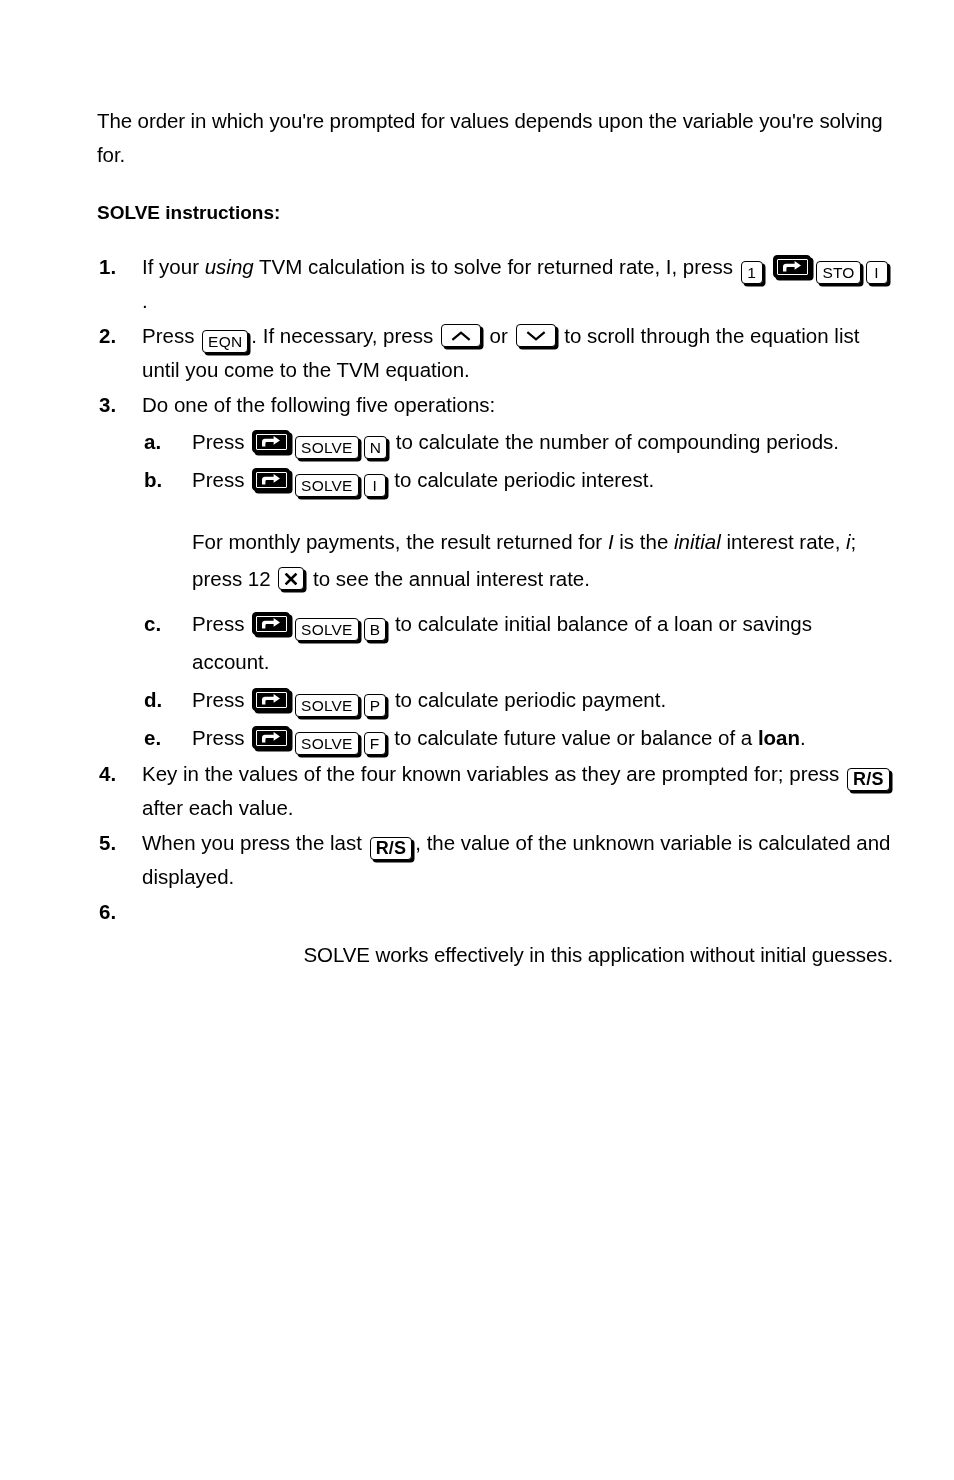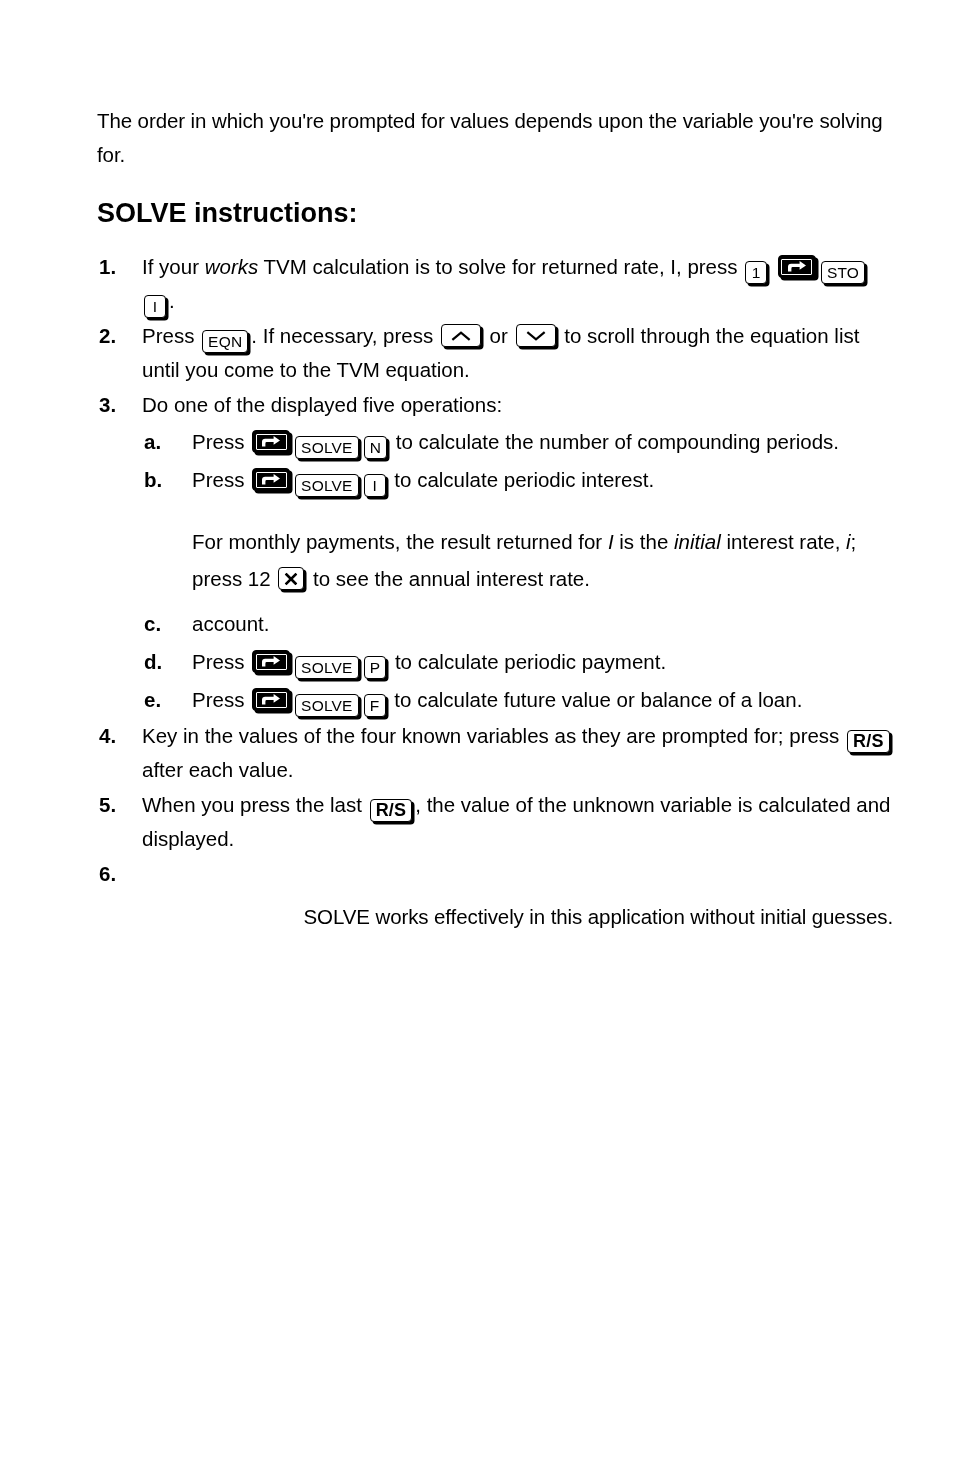--- a/index.html
+++ b/index.html
@@ -35,21 +35,21 @@
   .para {
     font-size: 20.5px;
     line-height: 34px;
     margin: 0 0 0 0;
     letter-spacing: -0.1px;
   }
 
   .intro { margin-bottom: 26px; }
 
   .heading {
-    font-size: 27px;
+    font-size: 19px;
     line-height: 30px;
     font-weight: bold;
     margin: 0 0 22px 0;
   }
 
   
   .olist { margin: 0; padding: 0; list-style: none; }
 
   .item {
     position: relative;
@@ -96,21 +96,21 @@
   }
 
   .closing {
     font-size: 20.5px;
     line-height: 34px;
     margin-top: 44px;
     text-align: right;
   }
 
   em.it { font-style: italic; }
-  strong.bd { font-weight: normal; }
+  strong.bd { font-weight: bold; }
 
   
   .key {
     display: inline-block;
     position: relative;
     vertical-align: -4px;
     box-sizing: border-box;
     border: 1.6px solid #000;
     border-radius: 4px;
     background: #fff;
@@ -204,38 +204,38 @@
   <div class="content">
 
     <p class="para intro">The order in which you're prompted for values depends upon the variable you're solving for.</p>
 
     <p class="heading">SOLVE instructions:</p>
 
     <div class="olist">
 
       <div class="item">
         <span class="marker">1.</span>
-        <span>If your </span><em class="it">works</em><span> TVM calculation is to solve for returned rate, I, press </span><span class="key nar">1</span>
+        <span>If your </span><em class="it">using</em><span> TVM calculation is to solve for returned rate, I, press </span><span class="key nar">1</span>
         <span class="key shift"><span class="shiftbox"></span><svg viewBox="0 0 20 13" aria-hidden="true">
               <path d="M1 11 L1 6.2 Q1 3.2 4.2 3.2 L12.6 3.2 L12.6 0.6 L19 4.9 L12.6 9.2 L12.6 6.6 L5.6 6.6 Q4.4 6.6 4.4 7.9 L4.4 11 Z" fill="#ffffff"></path>
             </svg></span><span class="key mid">STO</span><span class="key nar">I</span><span>.</span>
       </div>
 
       <div class="item">
         <span class="marker">2.</span>
         <span>Press </span><span class="key mid">EQN</span><span>. If necessary, press </span><span class="key chev"><svg viewBox="0 0 20 12" aria-hidden="true">
               <path d="M2.2 9.2 L10 2.6 L17.8 9.2" fill="none" stroke="#000" stroke-width="2.2" stroke-linecap="square" stroke-linejoin="miter"></path>
             </svg></span><span> or </span><span class="key chev"><svg viewBox="0 0 20 12" aria-hidden="true">
               <path d="M2.2 2.8 L10 9.4 L17.8 2.8" fill="none" stroke="#000" stroke-width="2.2" stroke-linecap="square" stroke-linejoin="miter"></path>
             </svg></span><span> to scroll through the equation list until you come to the TVM equation.</span>
       </div>
 
       <div class="item">
         <span class="marker">3.</span>
-        <span>Do one of the displayed five operations:</span>
+        <span>Do one of the following five operations:</span>
       </div>
 
       <div class="sublist">
 
         <div class="subitem">
           <span class="marker">a.</span>
           <span>Press</span>
           <span class="key shift"><span class="shiftbox"></span><svg viewBox="0 0 20 13" aria-hidden="true">
                 <path d="M1 11 L1 6.2 Q1 3.2 4.2 3.2 L12.6 3.2 L12.6 0.6 L19 4.9 L12.6 9.2 L12.6 6.6 L5.6 6.6 Q4.4 6.6 4.4 7.9 L4.4 11 Z" fill="#ffffff"></path>
               </svg></span><span class="key wide">SOLVE</span><span class="key nar">N</span>
@@ -252,20 +252,27 @@
         </div>
 
         <p class="note">
           <span>For monthly payments, the result returned for </span><em class="it">I</em><span> is the </span><em class="it">initial</em><span> interest rate, </span><em class="it">i</em><span>; press 12 </span><span class="key mul"><svg viewBox="0 0 13 13" aria-hidden="true">
                 <path d="M2 2 L11 11 M11 2 L2 11" stroke="#000" stroke-width="2.6" stroke-linecap="square"></path>
               </svg></span><span> to see the annual interest rate.</span>
         </p>
 
         <div class="subitem justify">
           <span class="marker">c.</span>
+          <span class="jline">
+            <span>Press</span>
+            <span class="key shift"><span class="shiftbox"></span><svg viewBox="0 0 20 13" aria-hidden="true">
+                  <path d="M1 11 L1 6.2 Q1 3.2 4.2 3.2 L12.6 3.2 L12.6 0.6 L19 4.9 L12.6 9.2 L12.6 6.6 L5.6 6.6 Q4.4 6.6 4.4 7.9 L4.4 11 Z" fill="#ffffff"></path>
+                </svg></span><span class="key wide">SOLVE</span><span class="key nar">B</span>
+            <span>to calculate initial balance of a loan or savings</span>
+          </span>
           <span>account.</span>
         </div>
 
         <div class="subitem">
           <span class="marker">d.</span>
           <span>Press</span>
           <span class="key shift"><span class="shiftbox"></span><svg viewBox="0 0 20 13" aria-hidden="true">
                 <path d="M1 11 L1 6.2 Q1 3.2 4.2 3.2 L12.6 3.2 L12.6 0.6 L19 4.9 L12.6 9.2 L12.6 6.6 L5.6 6.6 Q4.4 6.6 4.4 7.9 L4.4 11 Z" fill="#ffffff"></path>
               </svg></span><span class="key wide">SOLVE</span><span class="key nar">P</span>
           <span>to calculate periodic payment.</span>

